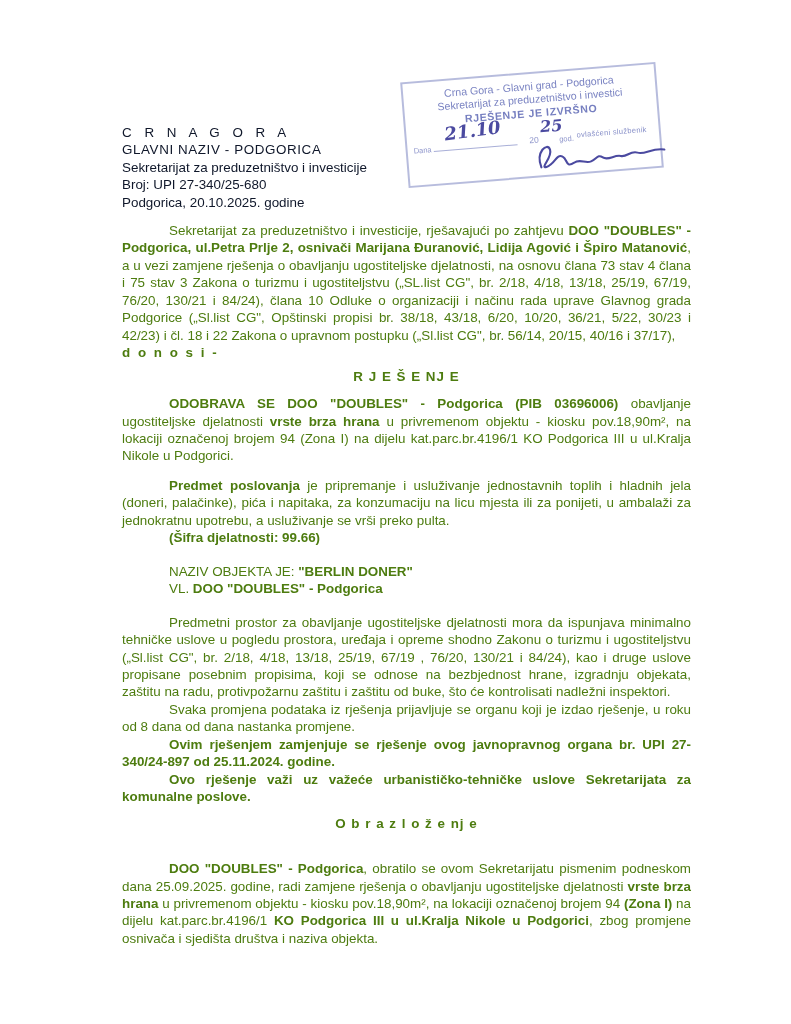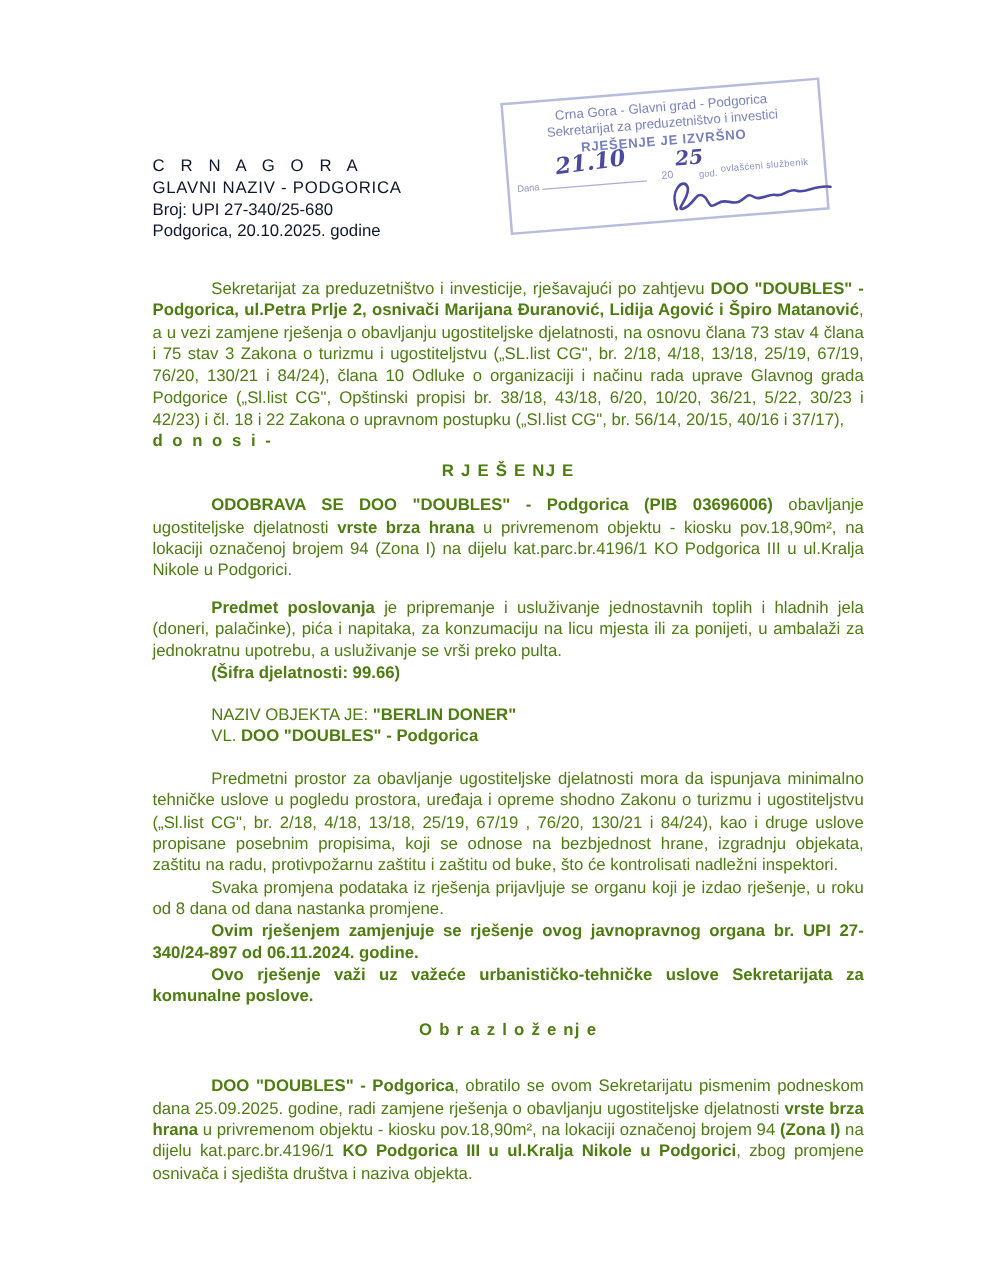--- a/index.html
+++ b/index.html
@@ -93,20 +93,21 @@
     </div>
     <div class="officer">ovlašćeni službenik</div>
     <svg class="sig" viewBox="0 0 150 44">
       <path d="M16 32 C11 16 24 7 26 15 C28 23 14 33 21 32 C30 30 32 19 38 23 C43 26 40 35 49 30 C55 26 60 32 66 30 C72 28 73 23 78 27 C83 31 90 25 96 27 C102 29 106 22 113 25 C120 28 128 21 140 24" fill="none" stroke="#4b4aa0" stroke-width="2.1" stroke-linecap="round"></path>
     </svg>
   </div>
 
   <div class="agency-header">
     <div class="country">C R N A   G O R A</div>
     <div class="city">GLAVNI  NAZIV - PODGORICA</div>
+    <div>Sekretarijat za preduzetništvo i investicije</div>
     <div>Broj: UPI 27-340/25-680</div>
     <div>Podgorica, 20.10.2025. godine</div>
   </div>
 
   <div class="doc-body">
 
     <p class="para mt8"><span>Sekretarijat za preduzetništvo i investicije, rješavajući po zahtjevu </span><span class="b">DOO "DOUBLES" - Podgorica, ul.Petra Prlje 2, osnivači Marijana Đuranović, Lidija Agović i Špiro Matanović</span><span>, a u vezi zamjene rješenja o obavljanju ugostiteljske djelatnosti, na osnovu člana 73 stav 4 člana i 75 stav 3  Zakona o turizmu i ugostiteljstvu („SL.list CG", br. 2/18, 4/18, 13/18, 25/19, 67/19, 76/20, 130/21 i 84/24), člana 10 Odluke o organizaciji i načinu rada uprave Glavnog grada Podgorice („Sl.list CG", Opštinski propisi br. 38/18, 43/18, 6/20, 10/20, 36/21, 5/22, 30/23 i 42/23) i čl. 18 i 22 Zakona o upravnom postupku („Sl.list CG", br. 56/14, 20/15, 40/16 i 37/17),</span></p>
     <p class="donosi">d o n o s i -</p>
 
     <p class="heading">R J E Š E NJ E</p>
@@ -114,21 +115,21 @@
     <p class="para mb12"><span class="b">ODOBRAVA SE DOO "DOUBLES" - Podgorica (PIB 03696006)</span><span> obavljanje ugostiteljske djelatnosti </span><span class="b">vrste brza hrana</span><span> u privremenom objektu - kiosku pov.18,90m², na lokaciji označenoj brojem 94 (Zona I) na dijelu kat.parc.br.4196/1 KO Podgorica III u ul.Kralja Nikole u Podgorici.</span></p>
 
     <p class="para"><span class="b">Predmet poslovanja</span><span> je pripremanje i usluživanje jednostavnih toplih i hladnih jela (doneri, palačinke), pića i napitaka, za konzumaciju na licu mjesta ili za ponijeti, u ambalaži za jednokratnu upotrebu, a usluživanje se vrši preko pulta.</span></p>
     <p class="line mb16"><span class="b">(Šifra djelatnosti: 99.66)</span></p>
 
     <p class="line"><span>NAZIV OBJEKTA JE: </span><span class="b">"BERLIN DONER"</span></p>
     <p class="line mb16"><span>VL. </span><span class="b">DOO "DOUBLES" - Podgorica</span></p>
 
     <p class="para"><span>Predmetni prostor za obavljanje ugostiteljske djelatnosti mora da ispunjava minimalno tehničke uslove u pogledu prostora, uređaja i opreme shodno Zakonu o turizmu i ugostiteljstvu („Sl.list CG", br. 2/18, 4/18, 13/18, 25/19, 67/19 , 76/20, 130/21 i 84/24), kao i druge uslove propisane posebnim propisima, koji se odnose na bezbjednost hrane, izgradnju objekata, zaštitu na radu, protivpožarnu zaštitu i zaštitu od buke, što će kontrolisati nadležni inspektori.</span></p>
     <p class="para"><span>Svaka promjena podataka iz rješenja prijavljuje se organu koji je izdao rješenje, u roku od 8 dana od dana nastanka promjene.</span></p>
-    <p class="para"><span class="b">Ovim rješenjem zamjenjuje se rješenje ovog javnopravnog organa br. UPI 27-340/24-897 od 06.11.2024. godine.</span></p>
+    <p class="para"><span class="b">Ovim rješenjem zamjenjuje se rješenje ovog javnopravnog organa br. UPI 27-340/24-897 od 25.11.2024. godine.</span></p>
     <p class="para"><span class="b">Ovo rješenje važi uz važeće urbanističko-tehničke uslove Sekretarijata za komunalne poslove.</span></p>
 
     <p class="heading h2">O b r a z l o ž e nj e</p>
 
     <p class="para"><span class="b">DOO "DOUBLES" - Podgorica</span><span>, obratilo se ovom Sekretarijatu pismenim podneskom dana 25.09.2025. godine, radi zamjene rješenja o obavljanju ugostiteljske djelatnosti </span><span class="b">vrste brza hrana</span><span> u privremenom objektu - kiosku pov.18,90m², na lokaciji označenoj brojem 94 </span><span class="b">(Zona I)</span><span> na dijelu kat.parc.br.4196/1 </span><span class="b">KO Podgorica III u ul.Kralja Nikole u Podgorici</span><span>, zbog promjene osnivača i sjedišta društva i naziva objekta.</span></p>
 
   </div>
 </div>
 
 </body></html>

